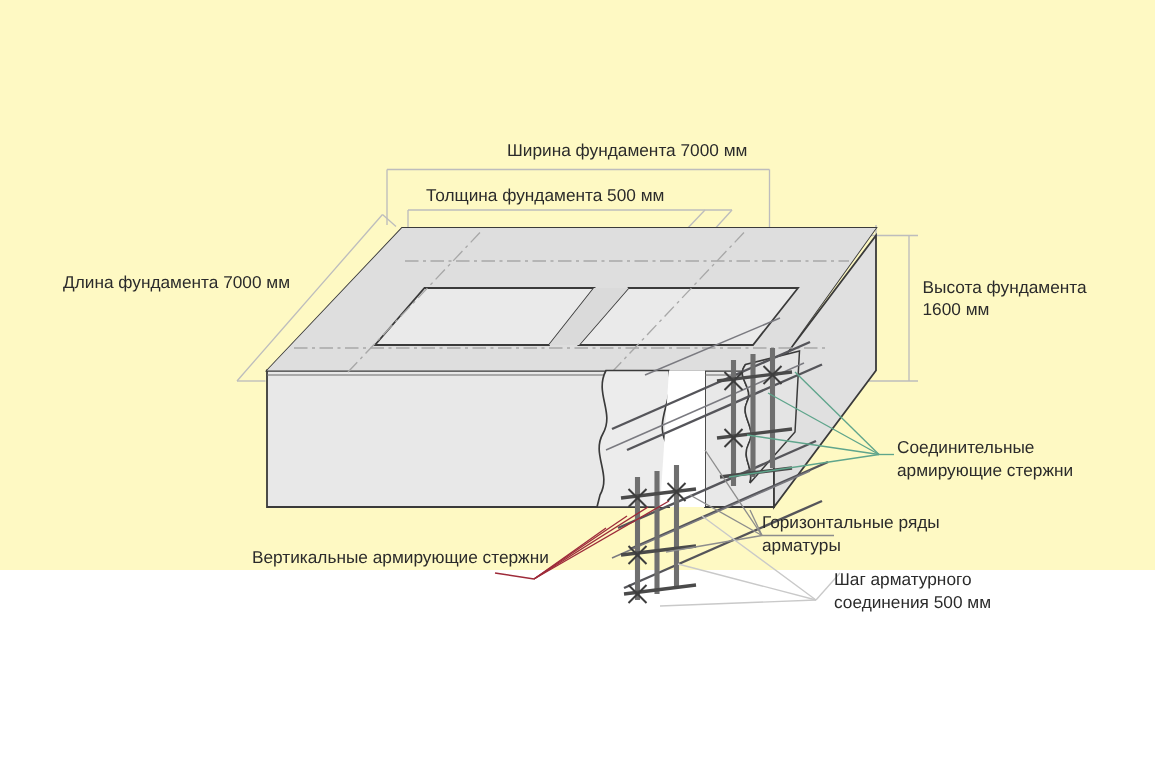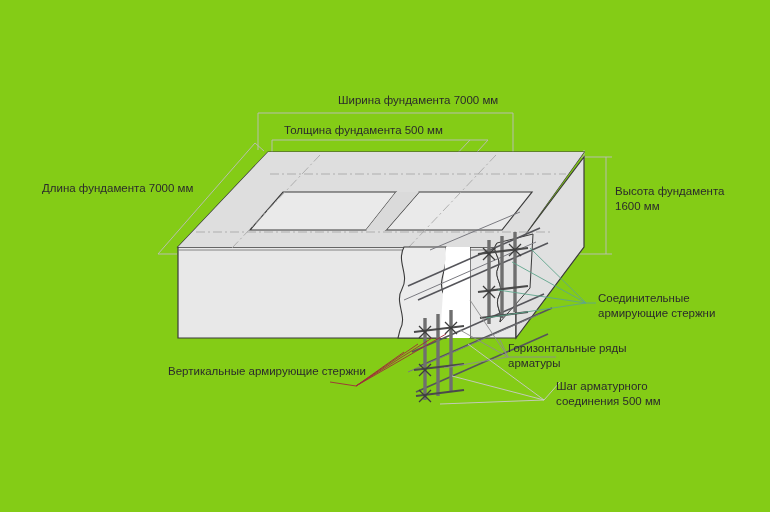--- a/index.html
+++ b/index.html
@@ -10,22 +10,22 @@
   body {
     width: 770px;
     height: 512px;
     font-family: "Liberation Sans", sans-serif;
     overflow: hidden;
     position: relative;
   }
   #diagram-root {
     position: relative;
     width: 770px;
-    height: 512px;
-    background: #84cc16;
+    height: 380px;
+    background: #fef9c3;
   }
   svg#figure {
     position: absolute;
     left: 0;
     top: 0;
     width: 770px;
     height: 512px;
     display: block;
   }
   text.lbl {

